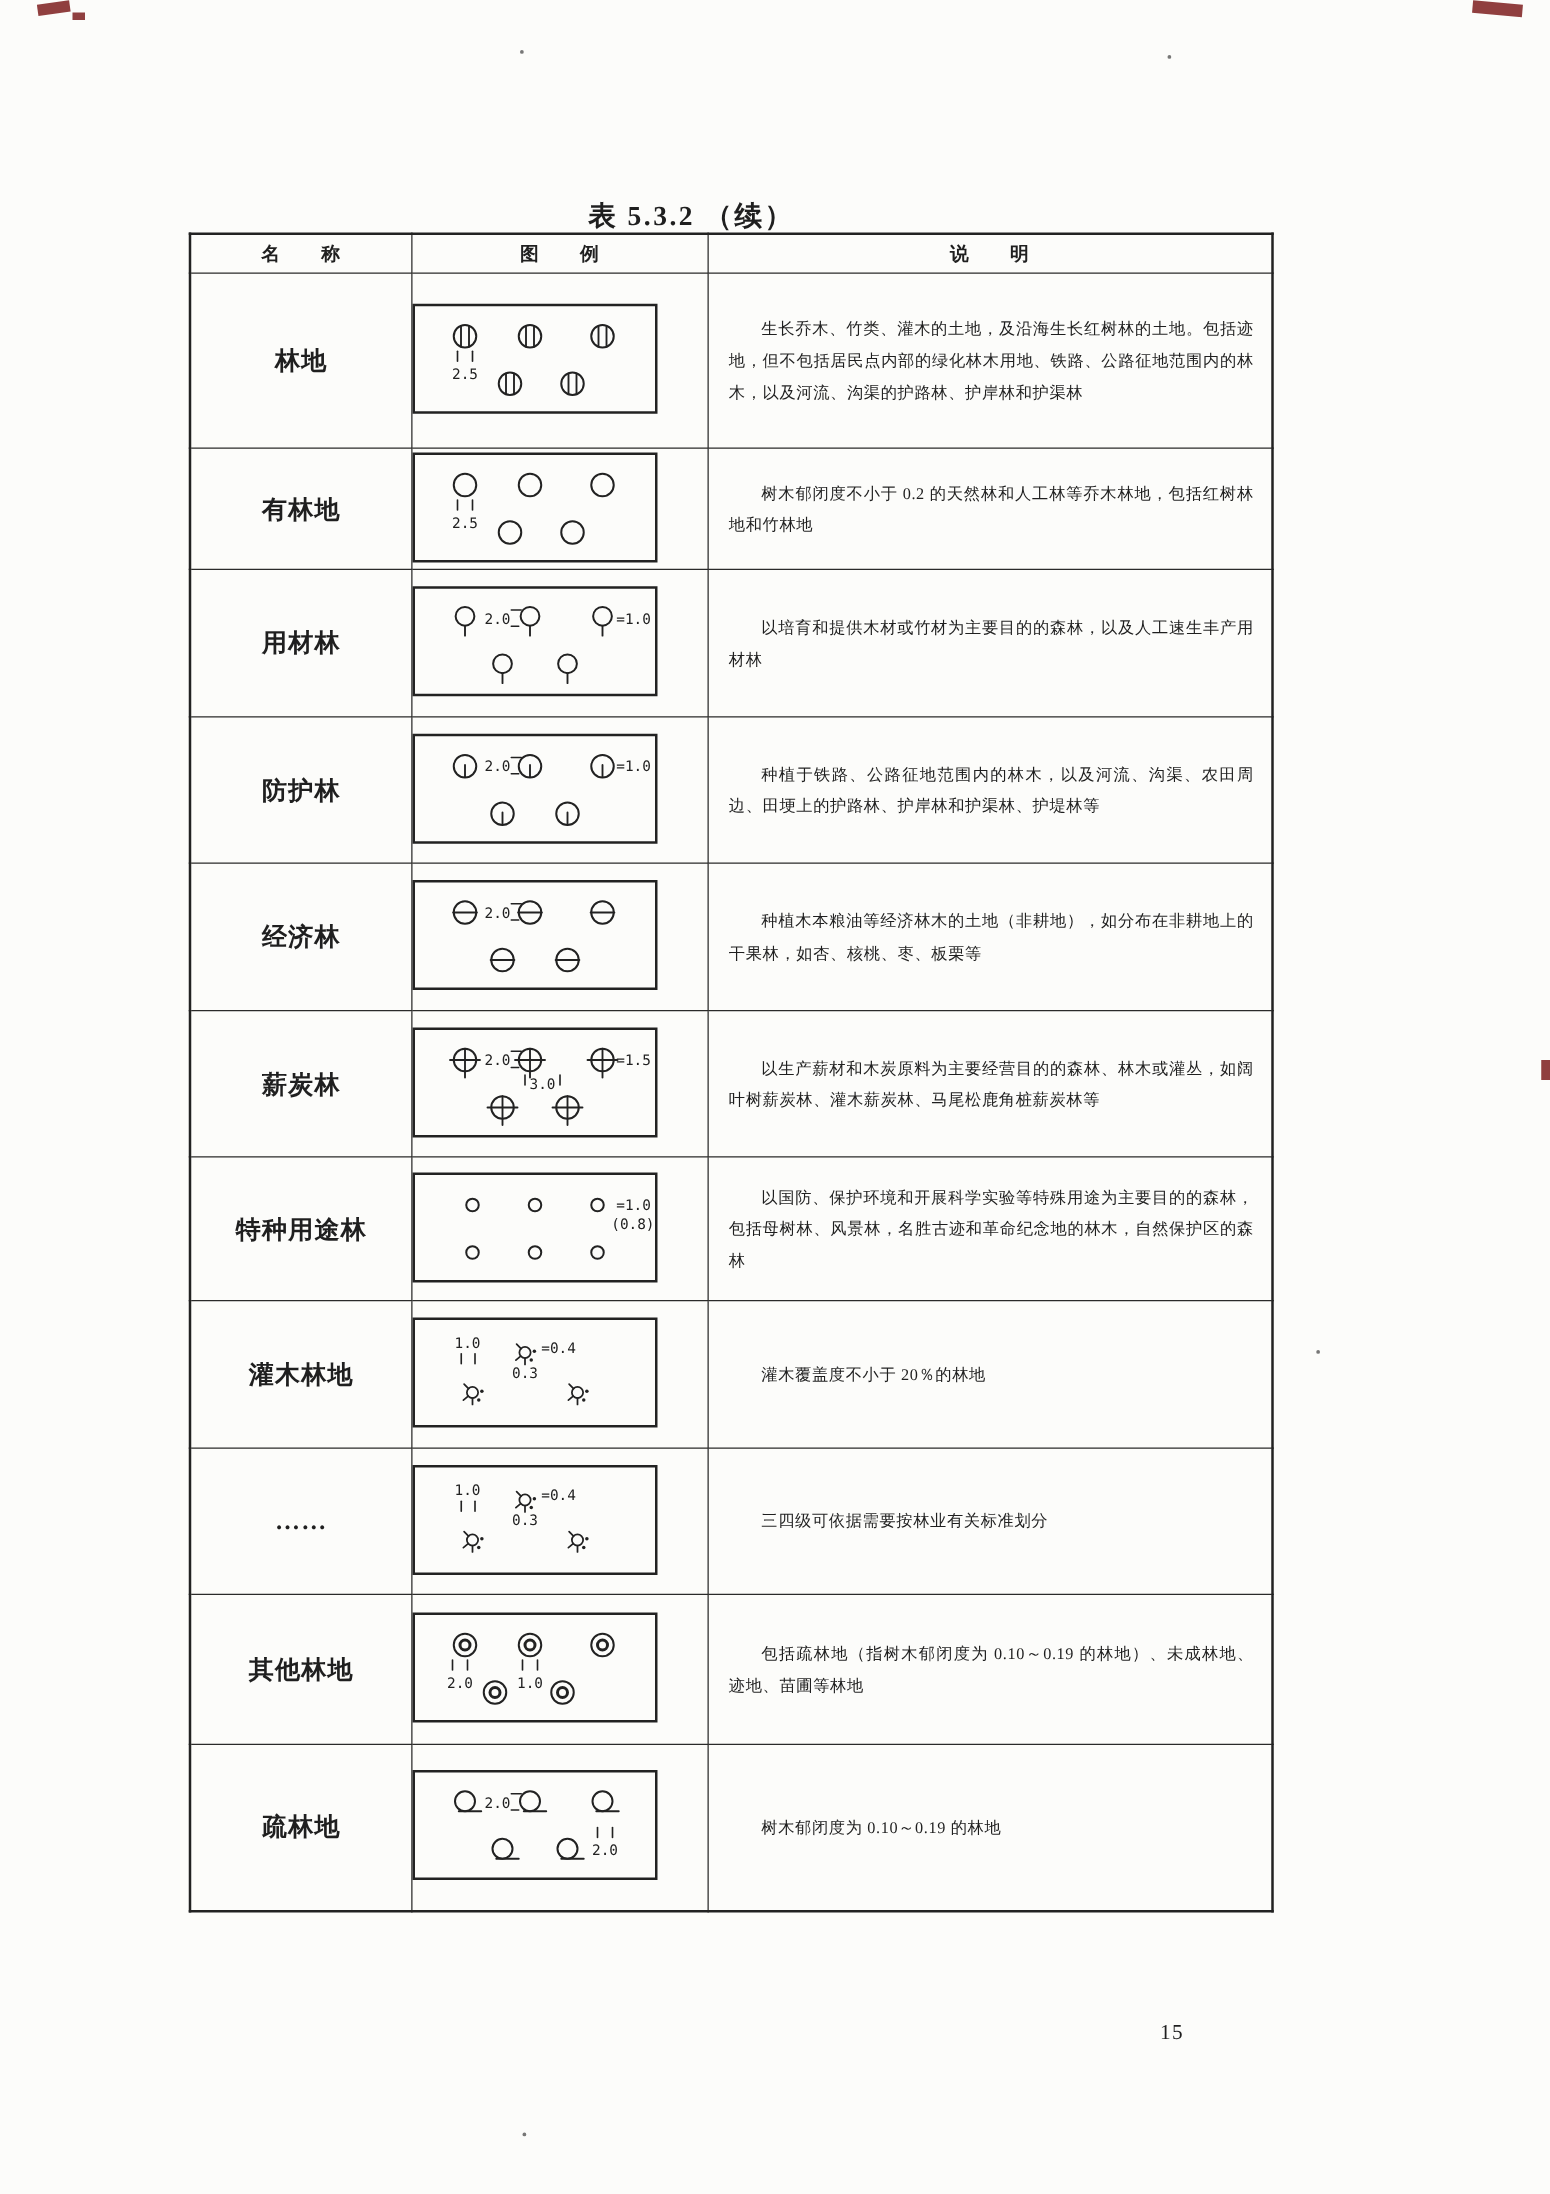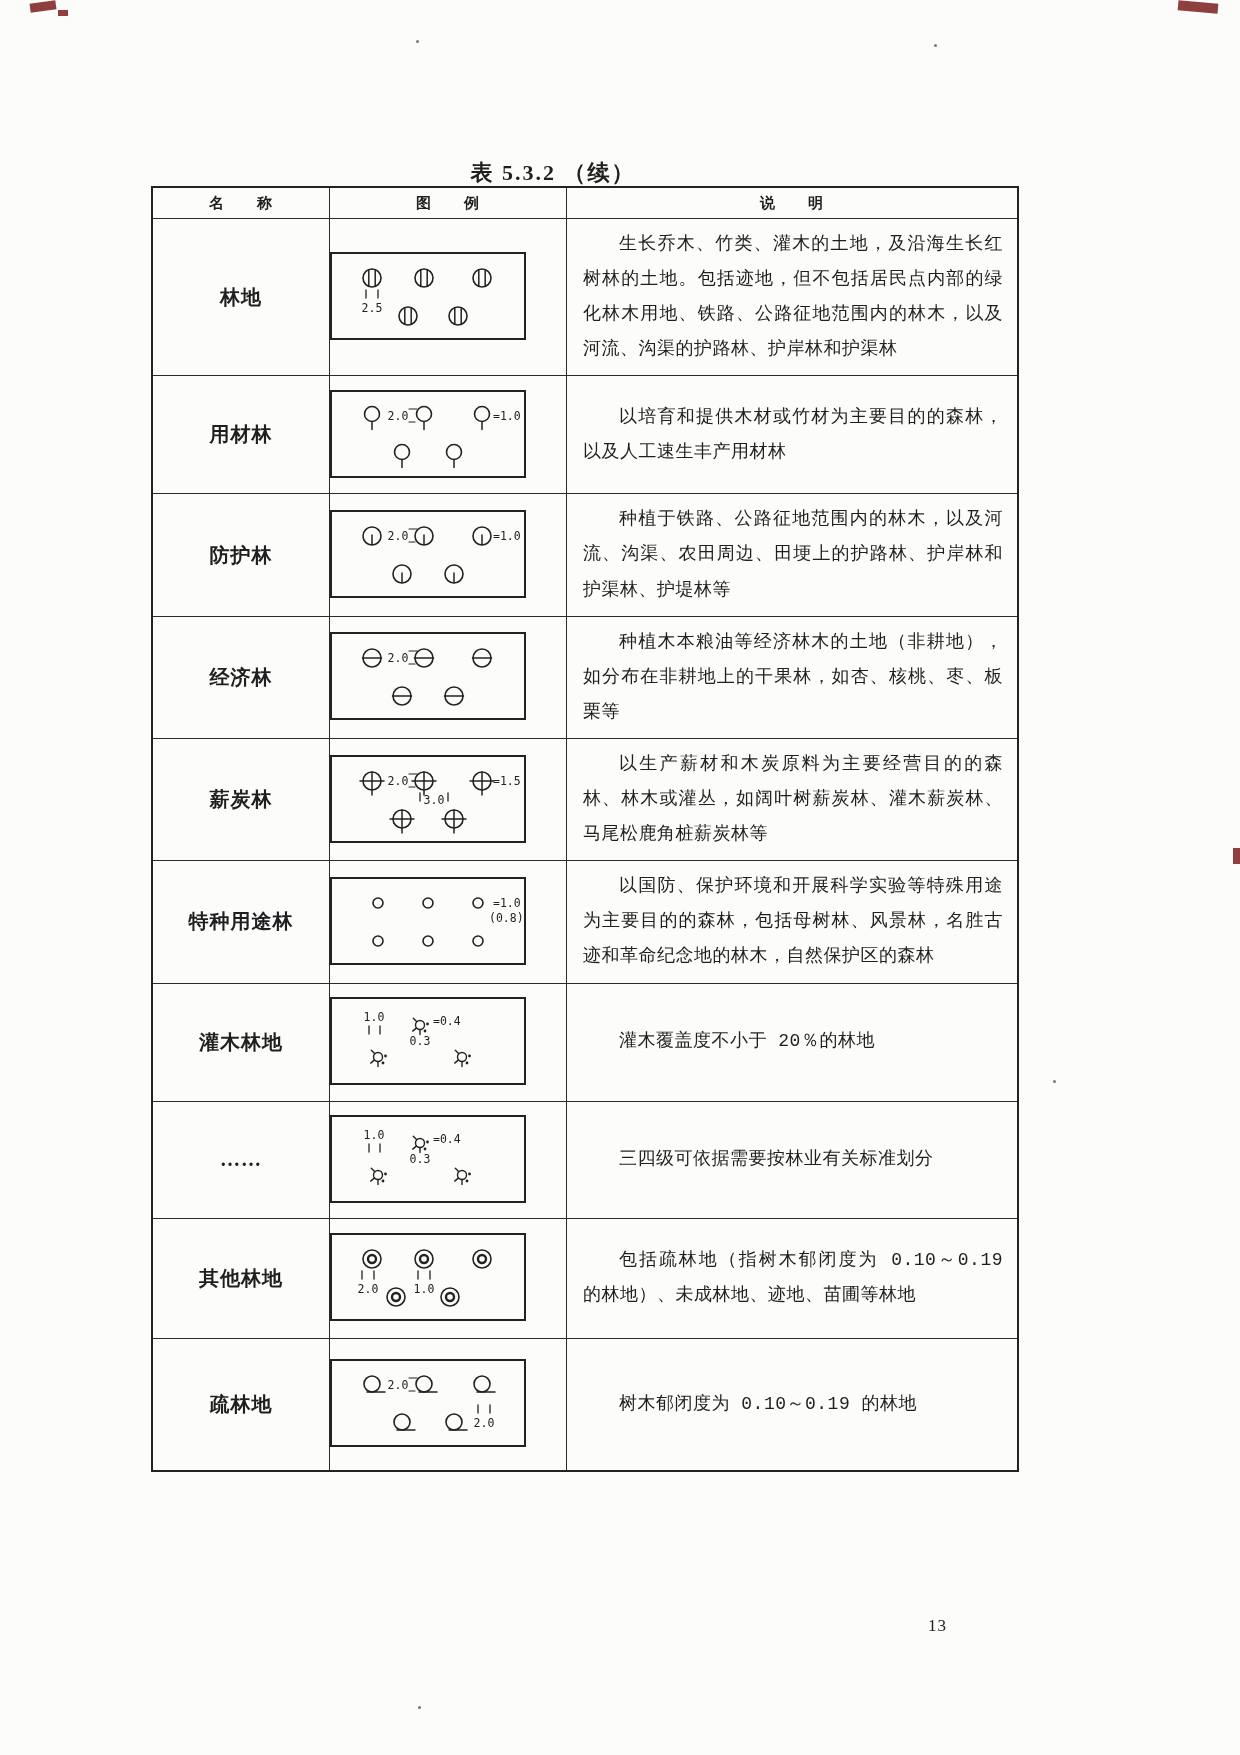--- a/index.html
+++ b/index.html
@@ -30,22 +30,22 @@
     height:30px;font-size:15px;font-weight:bold;text-align:center;
     letter-spacing:1px;
   }
   td.name-cell{text-align:center;font-size:20px;font-weight:600;letter-spacing:1px;}
   td.legend-cell{text-align:left;}
   .legend-box{
     display:inline-block;border:2px solid #222;background:transparent;
     width:192px;height:84px;line-height:0;
   }
   td.desc-cell .desc{
-    font-size:18px;line-height:1.95;letter-spacing:0.5px;
-    padding:8px 14px 8px 16px;text-indent:2em;text-align:justify;font-family:Liberation Mono, monospace;
+    font-size:13px;line-height:1.95;letter-spacing:0.5px;
+    padding:8px 14px 8px 16px;text-indent:2em;text-align:justify;
   }
   .page-number{
     position:absolute;left:928px;top:1616px;font-size:17px;letter-spacing:1px;
   }
   .artifact{position:absolute;background:#7d1d1d;opacity:.85;}
   .a1{left:30px;top:2px;width:26px;height:9px;transform:rotate(-8deg);}
   .a2{left:58px;top:10px;width:10px;height:6px;}
   .a3{left:1178px;top:2px;width:40px;height:10px;transform:rotate(5deg);}
   .a4{left:1233px;top:848px;width:7px;height:16px;}
   .speck{position:absolute;background:#555;border-radius:50%;opacity:.8;}
@@ -94,20 +94,36 @@
               <line x1="79.2" y1="53.8" x2="79.2" y2="70.2" stroke="#222222" stroke-width="1.5" stroke-linecap="round"></line>
               <circle cx="126" cy="62" r="9" fill="none" stroke="#222222" stroke-width="1.6"></circle>
               <line x1="122.8" y1="53.8" x2="122.8" y2="70.2" stroke="#222222" stroke-width="1.5" stroke-linecap="round"></line>
               <line x1="129.2" y1="53.8" x2="129.2" y2="70.2" stroke="#222222" stroke-width="1.5" stroke-linecap="round"></line>
               <text x="40" y="58" fill="#222222" font-size="11.5" font-family="&quot;DejaVu Sans Mono&quot;,monospace" text-anchor="middle">2.5</text>
               <line x1="34" y1="36" x2="34" y2="44" stroke="#222222" stroke-width="1.3" stroke-linecap="round"></line>
               <line x1="46" y1="36" x2="46" y2="44" stroke="#222222" stroke-width="1.3" stroke-linecap="round"></line>
             </svg></div></td>
         <td class="desc-cell">
           <div class="desc">生长乔木、竹类、灌木的土地，及沿海生长红树林的土地。包括迹地，但不包括居民点内部的绿化林木用地、铁路、公路征地范围内的林木，以及河流、沟渠的护路林、护岸林和护渠林</div>
+        </td>
+      </tr>
+      <tr style="height: 97px;">
+        <td class="name-cell">有林地</td>
+        <td class="legend-cell"><div class="legend-box"><svg viewBox="0 0 192 84" width="192" height="84">
+              <circle cx="40" cy="24" r="9" fill="none" stroke="#222222" stroke-width="1.6"></circle>
+              <circle cx="92" cy="24" r="9" fill="none" stroke="#222222" stroke-width="1.6"></circle>
+              <circle cx="150" cy="24" r="9" fill="none" stroke="#222222" stroke-width="1.6"></circle>
+              <circle cx="76" cy="62" r="9" fill="none" stroke="#222222" stroke-width="1.6"></circle>
+              <circle cx="126" cy="62" r="9" fill="none" stroke="#222222" stroke-width="1.6"></circle>
+              <text x="40" y="58" fill="#222222" font-size="11.5" font-family="&quot;DejaVu Sans Mono&quot;,monospace" text-anchor="middle">2.5</text>
+              <line x1="34" y1="36" x2="34" y2="44" stroke="#222222" stroke-width="1.3" stroke-linecap="round"></line>
+              <line x1="46" y1="36" x2="46" y2="44" stroke="#222222" stroke-width="1.3" stroke-linecap="round"></line>
+            </svg></div></td>
+        <td class="desc-cell">
+          <div class="desc">树木郁闭度不小于 0.2 的天然林和人工林等乔木林地，包括红树林地和竹林地</div>
         </td>
       </tr>
       <tr style="height: 118px;">
         <td class="name-cell">用材林</td>
         <td class="legend-cell"><div class="legend-box"><svg viewBox="0 0 192 84" width="192" height="84">
               <circle cx="40" cy="22" r="7.5" fill="none" stroke="#222222" stroke-width="1.6"></circle>
               <line x1="40" y1="29.5" x2="40" y2="37.5" stroke="#222222" stroke-width="1.5" stroke-linecap="round"></line>
               <circle cx="92" cy="22" r="7.5" fill="none" stroke="#222222" stroke-width="1.6"></circle>
               <line x1="92" y1="29.5" x2="92" y2="37.5" stroke="#222222" stroke-width="1.5" stroke-linecap="round"></line>
               <circle cx="150" cy="22" r="7.5" fill="none" stroke="#222222" stroke-width="1.6"></circle>
@@ -320,13 +336,13 @@
               <line x1="146" y1="44" x2="146" y2="52" stroke="#222222" stroke-width="1.3" stroke-linecap="round"></line>
               <line x1="158" y1="44" x2="158" y2="52" stroke="#222222" stroke-width="1.3" stroke-linecap="round"></line>
             </svg></div></td>
         <td class="desc-cell">
           <div class="desc">树木郁闭度为 0.10～0.19 的林地</div>
         </td>
       </tr>
     </tbody>
 </table>
 
-<div class="page-number">13</div>
+<div class="page-number">15</div>
 
 </body></html>

